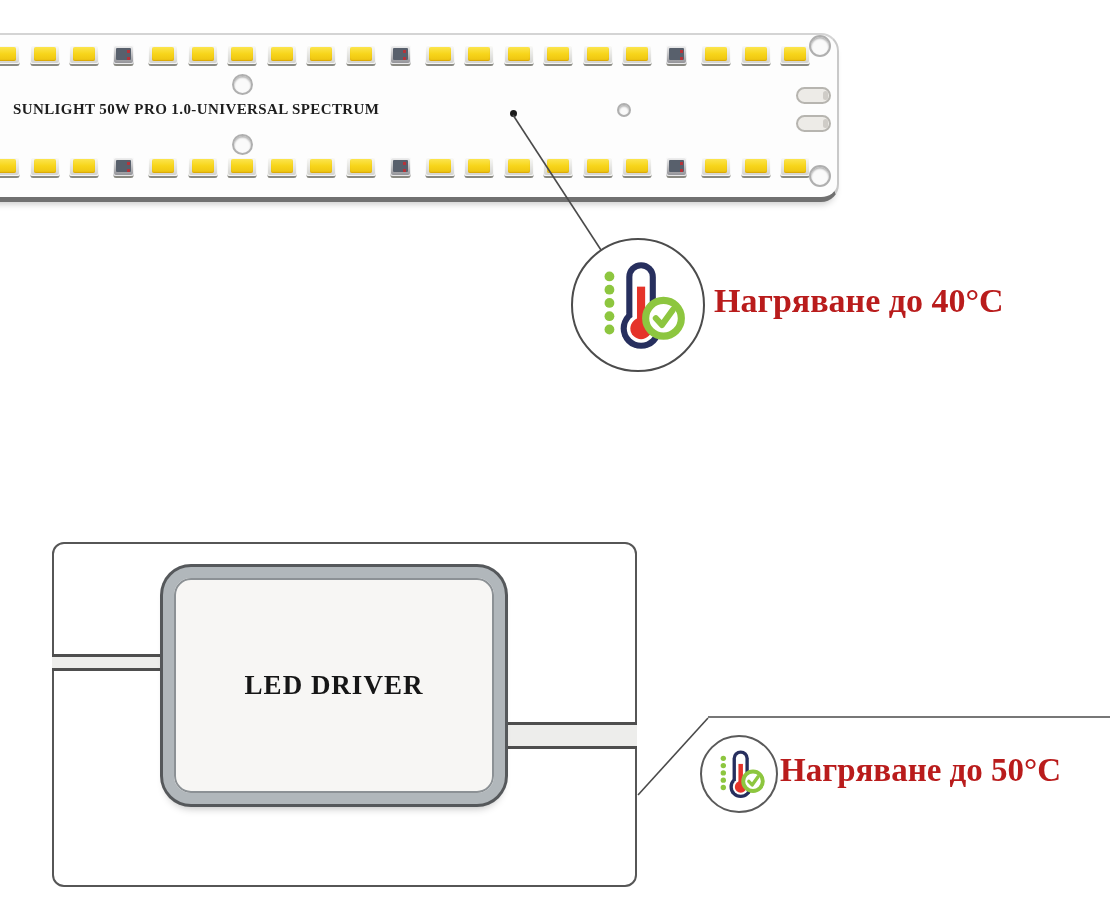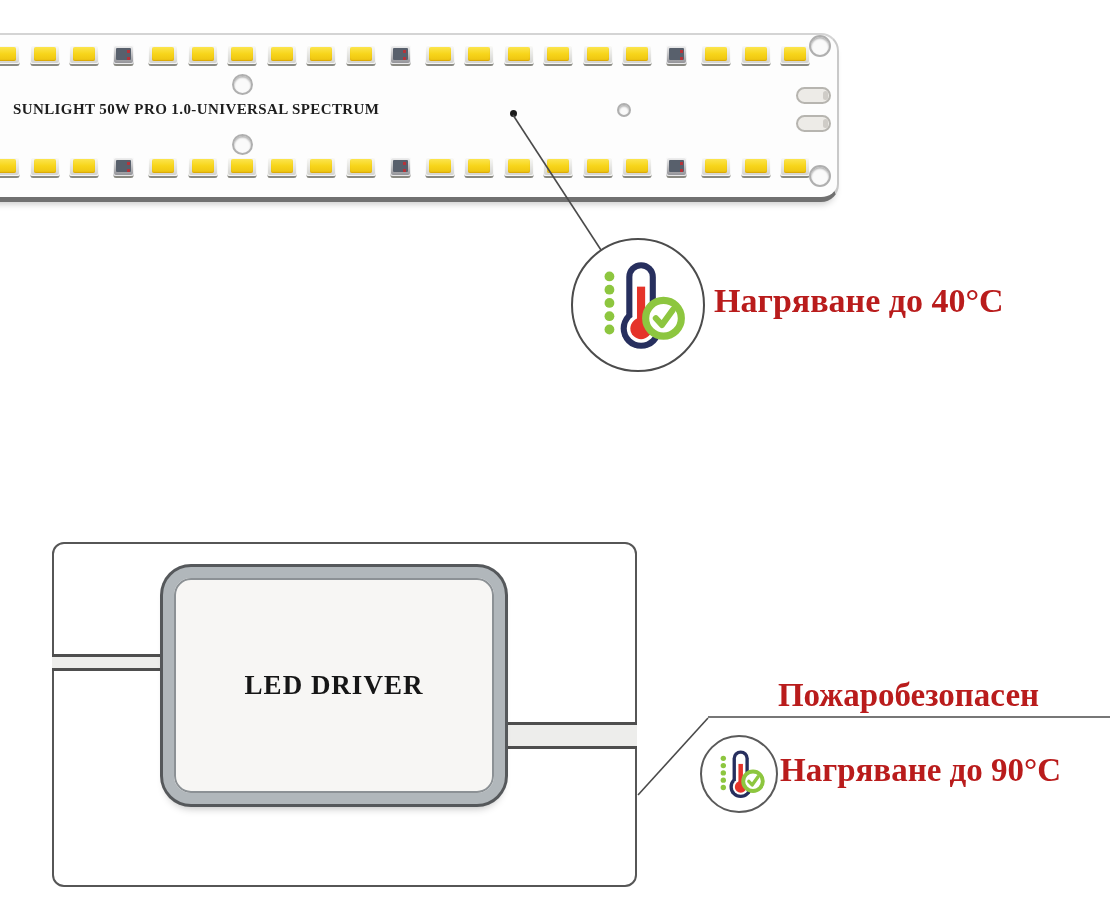--- a/index.html
+++ b/index.html
@@ -247,36 +247,35 @@
   </div>
   <div class="label label-40">Нагряване до 40°C</div>
 
   <div class="enclosure"></div>
   <div class="wire wire-left"></div>
   <div class="wire wire-right"></div>
   <div class="driver">
     <span class="driver-label">LED DRIVER</span>
   </div>
 
-  <div class="label label-fire">Пожаробезопасен</div>
 
   <div class="callout-circle circle-bottom">
     <svg width="56" height="56" viewBox="0 0 100 100">
       <g fill="#8dc63f">
         <circle cx="22" cy="22" r="4.8"></circle>
           <circle cx="22" cy="35" r="4.8"></circle>
         <circle cx="22" cy="48" r="4.8"></circle>
           <circle cx="22" cy="61" r="4.8"></circle>
         <circle cx="22" cy="74" r="4.8"></circle>
       </g>
       <rect x="38.5" y="8" width="29" height="64" rx="14.5" fill="#272f5e"></rect>
       <circle cx="53" cy="73" r="20" fill="#272f5e"></circle>
       <rect x="44.5" y="14" width="17" height="55" rx="8.5" fill="#ffffff"></rect>
       <circle cx="53" cy="73" r="14" fill="#ffffff"></circle>
       <rect x="49" y="32" width="8" height="38" fill="#e5332a"></rect>
       <circle cx="53" cy="73" r="10.5" fill="#e5332a"></circle>
       <circle cx="75" cy="63" r="17.5" fill="#ffffff" stroke="#8dc63f" stroke-width="7"></circle>
       <path d="M 67.5 63 L 73.5 69.5 L 84 55" fill="none" stroke="#8dc63f" stroke-width="6" stroke-linecap="round" stroke-linejoin="round"></path>
     </svg>
   </div>
-  <div class="label label-60">Нагряване до 90°C</div>
+  <div class="label label-60">Нагряване до 50°C</div>
 
 </div>
 
 </body></html>

